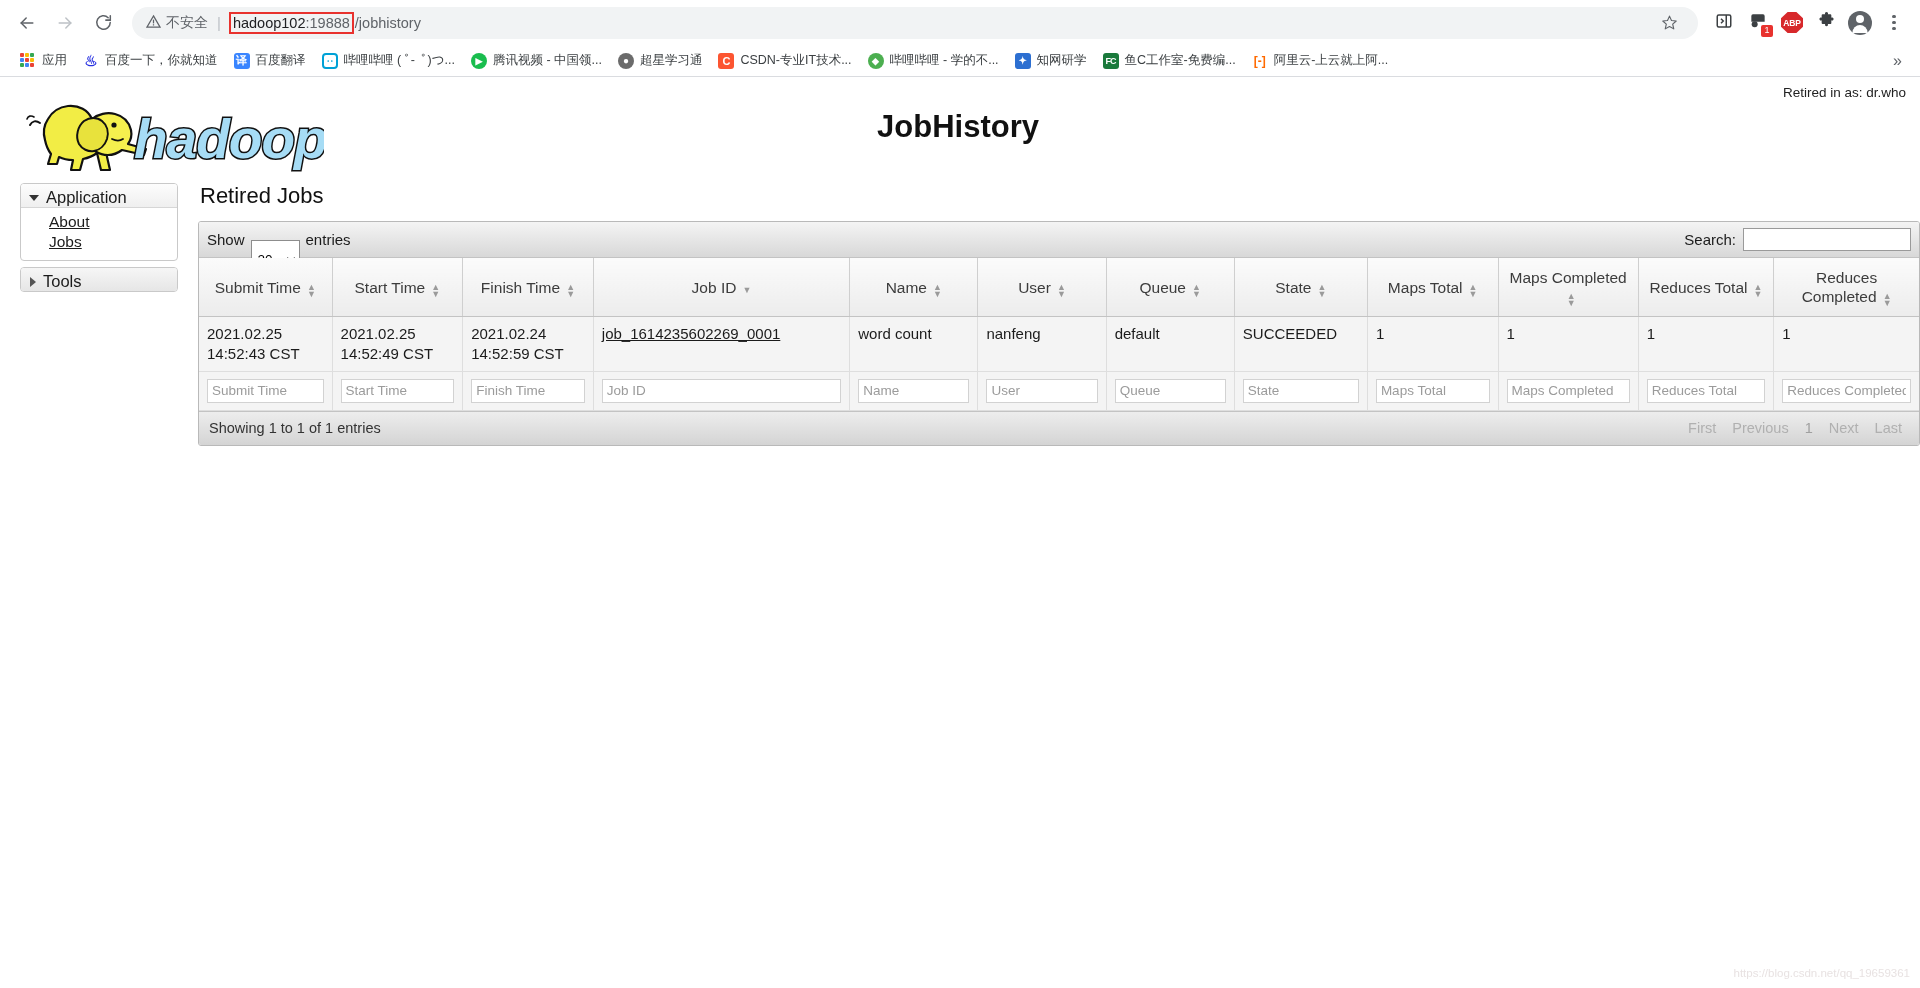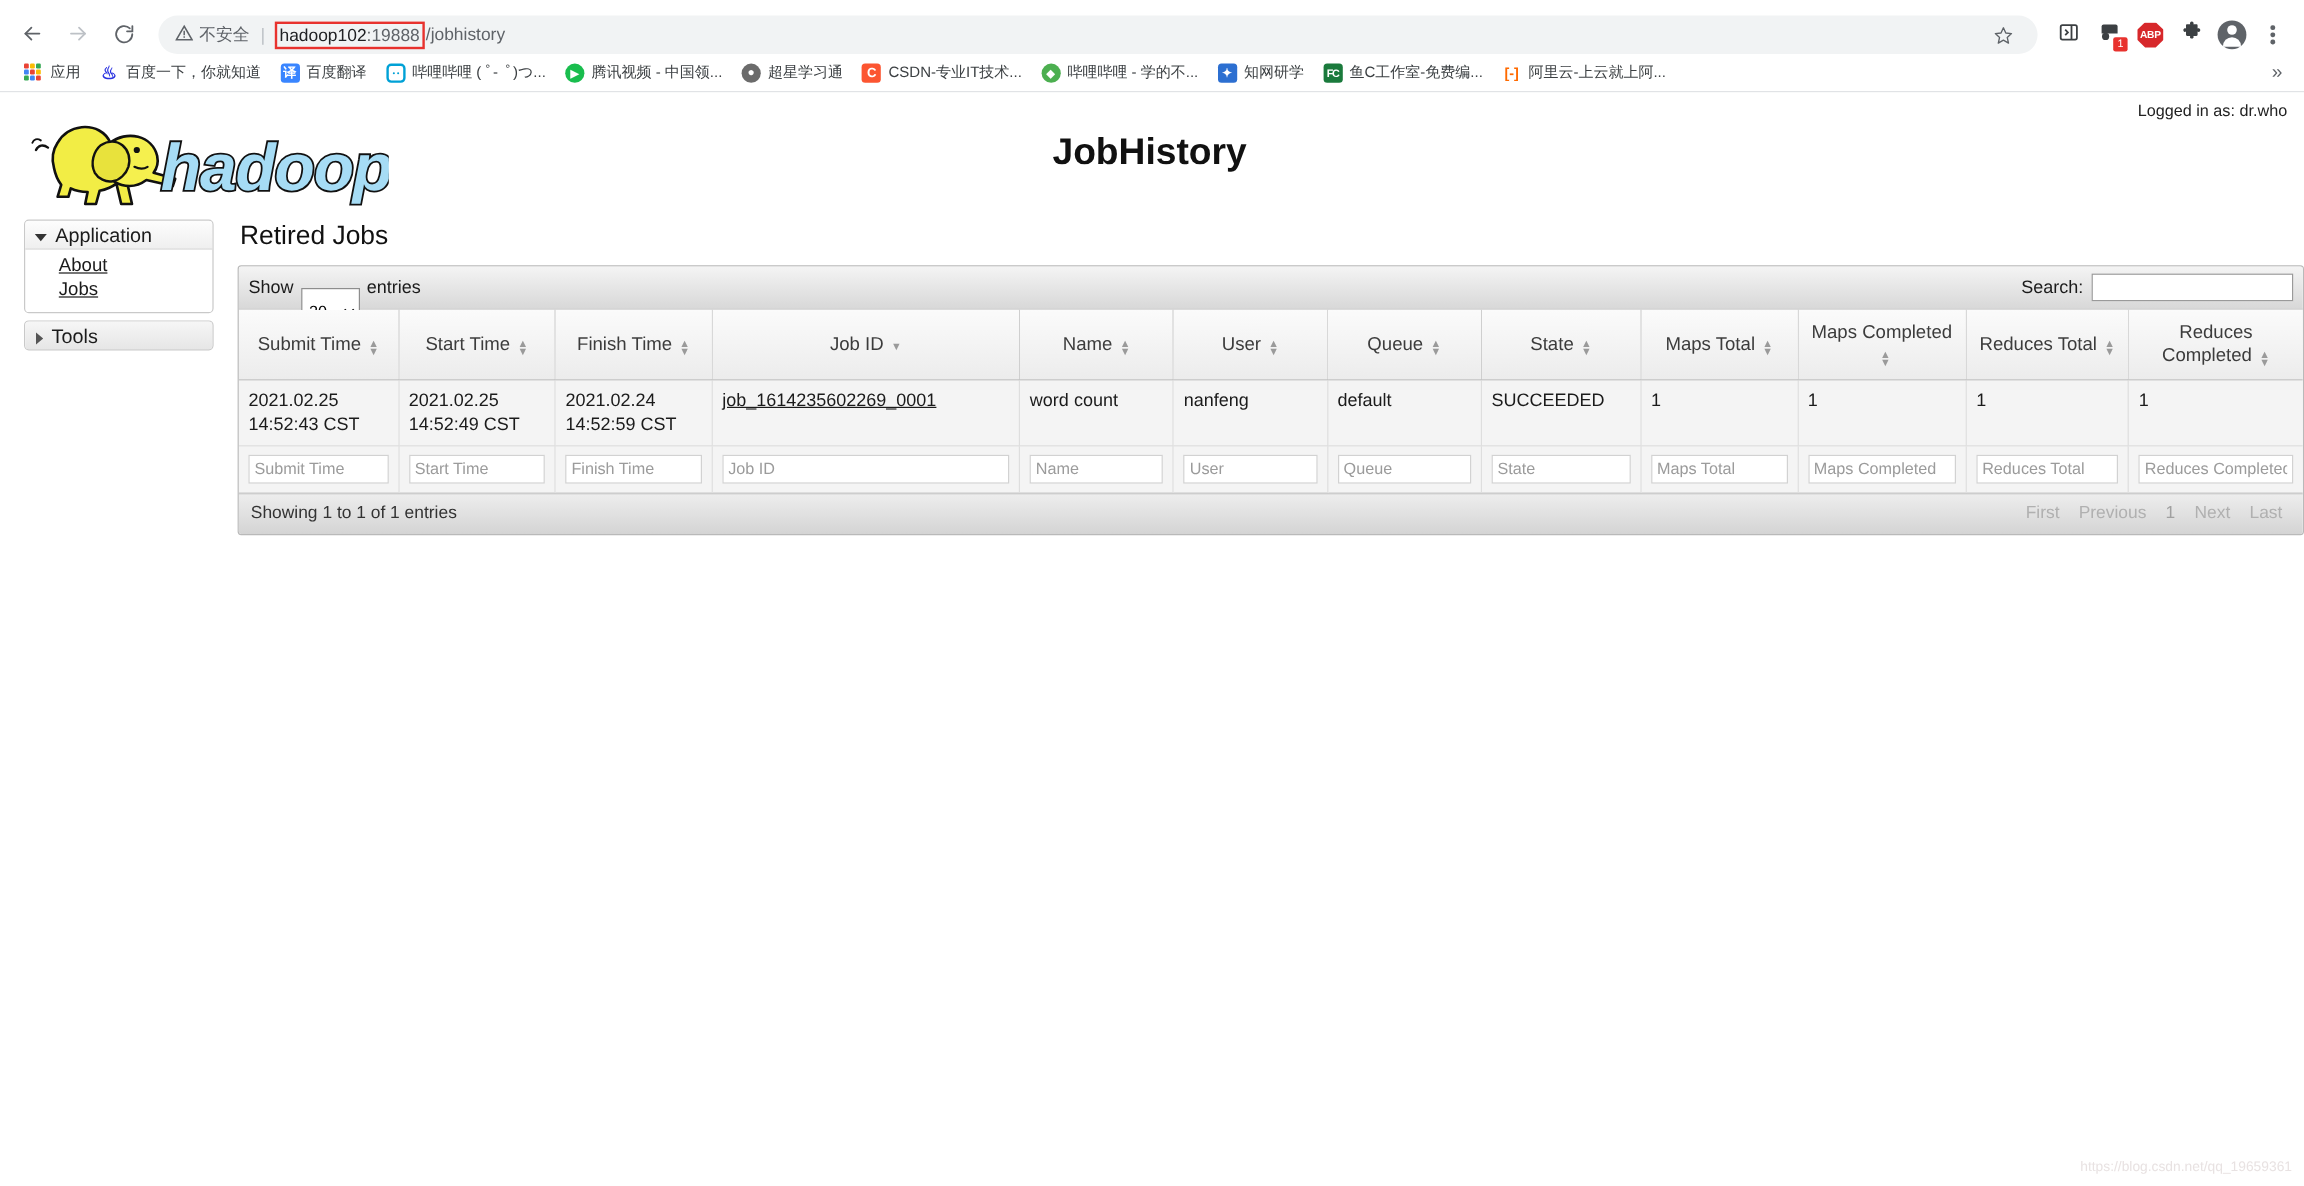--- a/index.html
+++ b/index.html
@@ -9,21 +9,21 @@
     background: #ffffff;
     font-family: "Liberation Sans", sans-serif;
     overflow: hidden;
   }
 
   
   .browser-toolbar {
     height: 45px;
     background: #ffffff;
     display: flex;
-    align-items: flex-end;
+    align-items: center;
     padding: 0 10px;
     gap: 4px;
   }
   .nav-btn {
     width: 34px; height: 34px;
     display: flex; align-items: center; justify-content: center;
     border-radius: 50%;
     color: #5f6368;
     flex: 0 0 auto;
     cursor: pointer;
@@ -519,21 +519,21 @@
   <div class="bm">
     <span class="bm-ico" style="background:#fff;color:#ff6a00;font-size:12px">[-]</span>
     <span class="bm-label">阿里云-上云就上阿...</span>
   </div>
 
   <div class="bm-overflow">»</div>
 </div>
 
 <div class="page">
 
-  <div class="logged-in">Logged in as: dr.who</div>
+  <div class="logged-in">Retired in as: dr.who</div>
 
   <div class="logo-wrap">
     <svg viewBox="0 0 310 83" width="310" height="83">
 
       <g>
         <path d="M78 24c-4-9-13-14-24-13-9 1-16 6-20 13-4 6-5 14-3 21 1 5 3 10 6 14l-3 10h9l2-7c4 2 9 3 14 3l-2 10h9l3-11c5-1 10-3 14-6l4 17h9l-5-22c3-5 5-11 5-17 0-4-1-8-3-12z" fill="#f2ed45" stroke="#111" stroke-width="2.2" stroke-linejoin="round"></path>
 
         <path d="M78 24c6-5 15-7 23-5 8 2 14 8 16 16 1 5 0 10-3 14l18 5-2 6-22-5c-4 3-9 5-14 5-9 0-17-5-21-13-3-8-1-17 5-23z" fill="#f5f04e" stroke="#111" stroke-width="2.2" stroke-linejoin="round"></path>
 
         <path d="M70 26c6-4 13-4 18 0 5 4 7 11 5 18-2 6-7 11-13 12-6 1-12-2-15-7-4-8-1-18 5-23z" fill="#e8e23c" stroke="#111" stroke-width="2" stroke-linejoin="round"></path>

